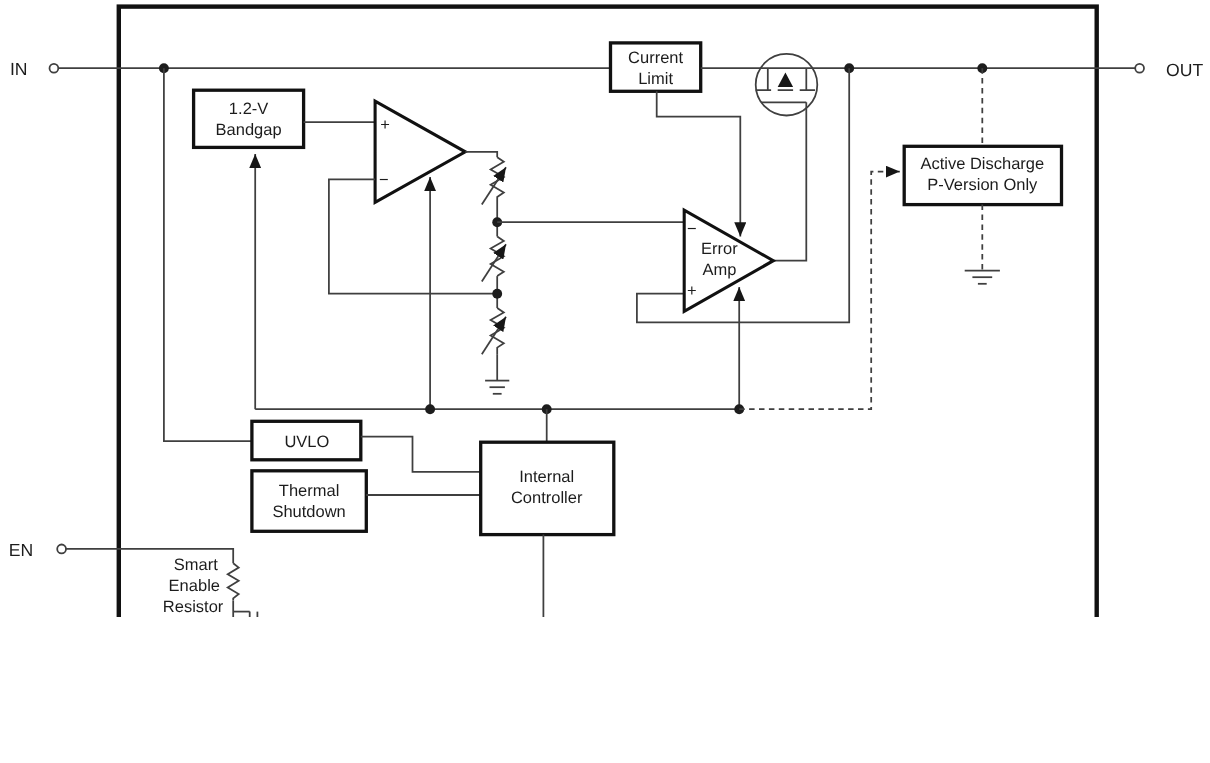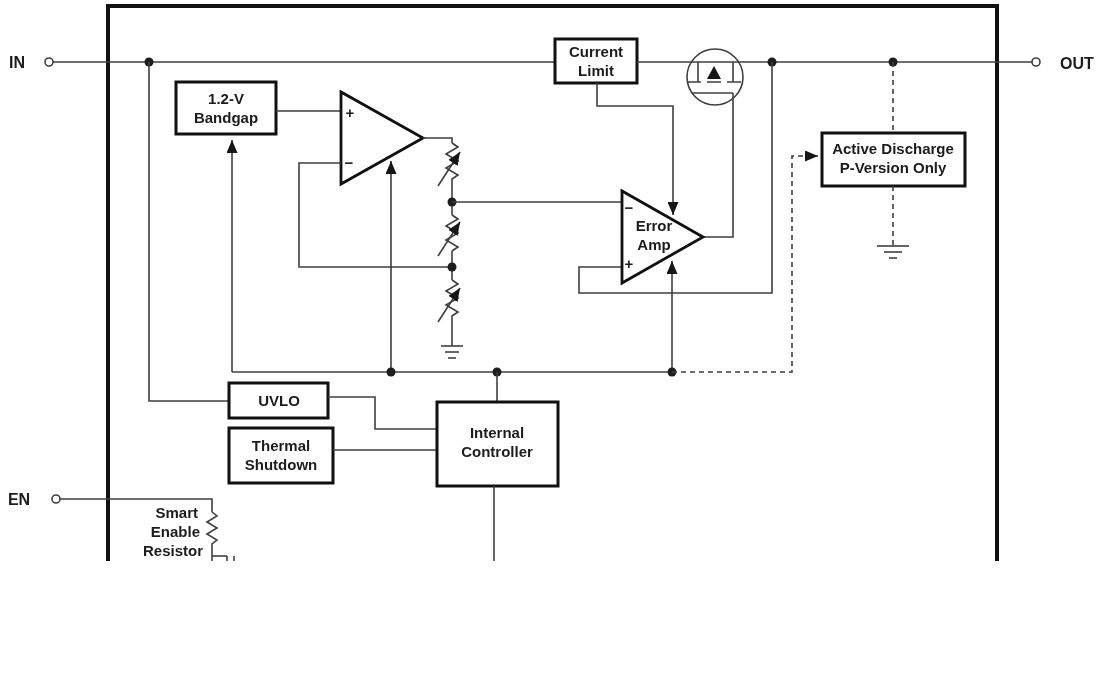--- a/index.html
+++ b/index.html
@@ -1,16 +1,16 @@
 <!DOCTYPE html>
 <html><head>
 <meta charset="utf-8">
 <style>
   html,body{margin:0;padding:0;background:#ffffff;}
-  .stage{position:relative;width:1100px;height:561px;background:#ffffff;overflow:hidden;font-weight:bold;}
+  .stage{position:relative;width:1100px;height:561px;background:#ffffff;overflow:hidden;}
   svg text{font-family:"Liberation Sans","DejaVu Sans",sans-serif;fill:#1c1c1c;}
   .wire{stroke:#3f3f3f;stroke-width:1.6;fill:none;}
   .wired{stroke:#3f3f3f;stroke-width:1.6;fill:none;stroke-dasharray:5,4;}
   .box{fill:#ffffff;stroke:#111111;stroke-width:3;}
   .tri{fill:#ffffff;stroke:#111111;stroke-width:2.8;stroke-linejoin:miter;}
   .outer{fill:none;stroke:#111111;stroke-width:4;}
   .dot{fill:#1d1d1d;stroke:none;}
   .term{fill:#ffffff;stroke:#3f3f3f;stroke-width:1.6;}
   .solid{fill:#161616;stroke:none;}
   .lbl{font-size:15px;}

